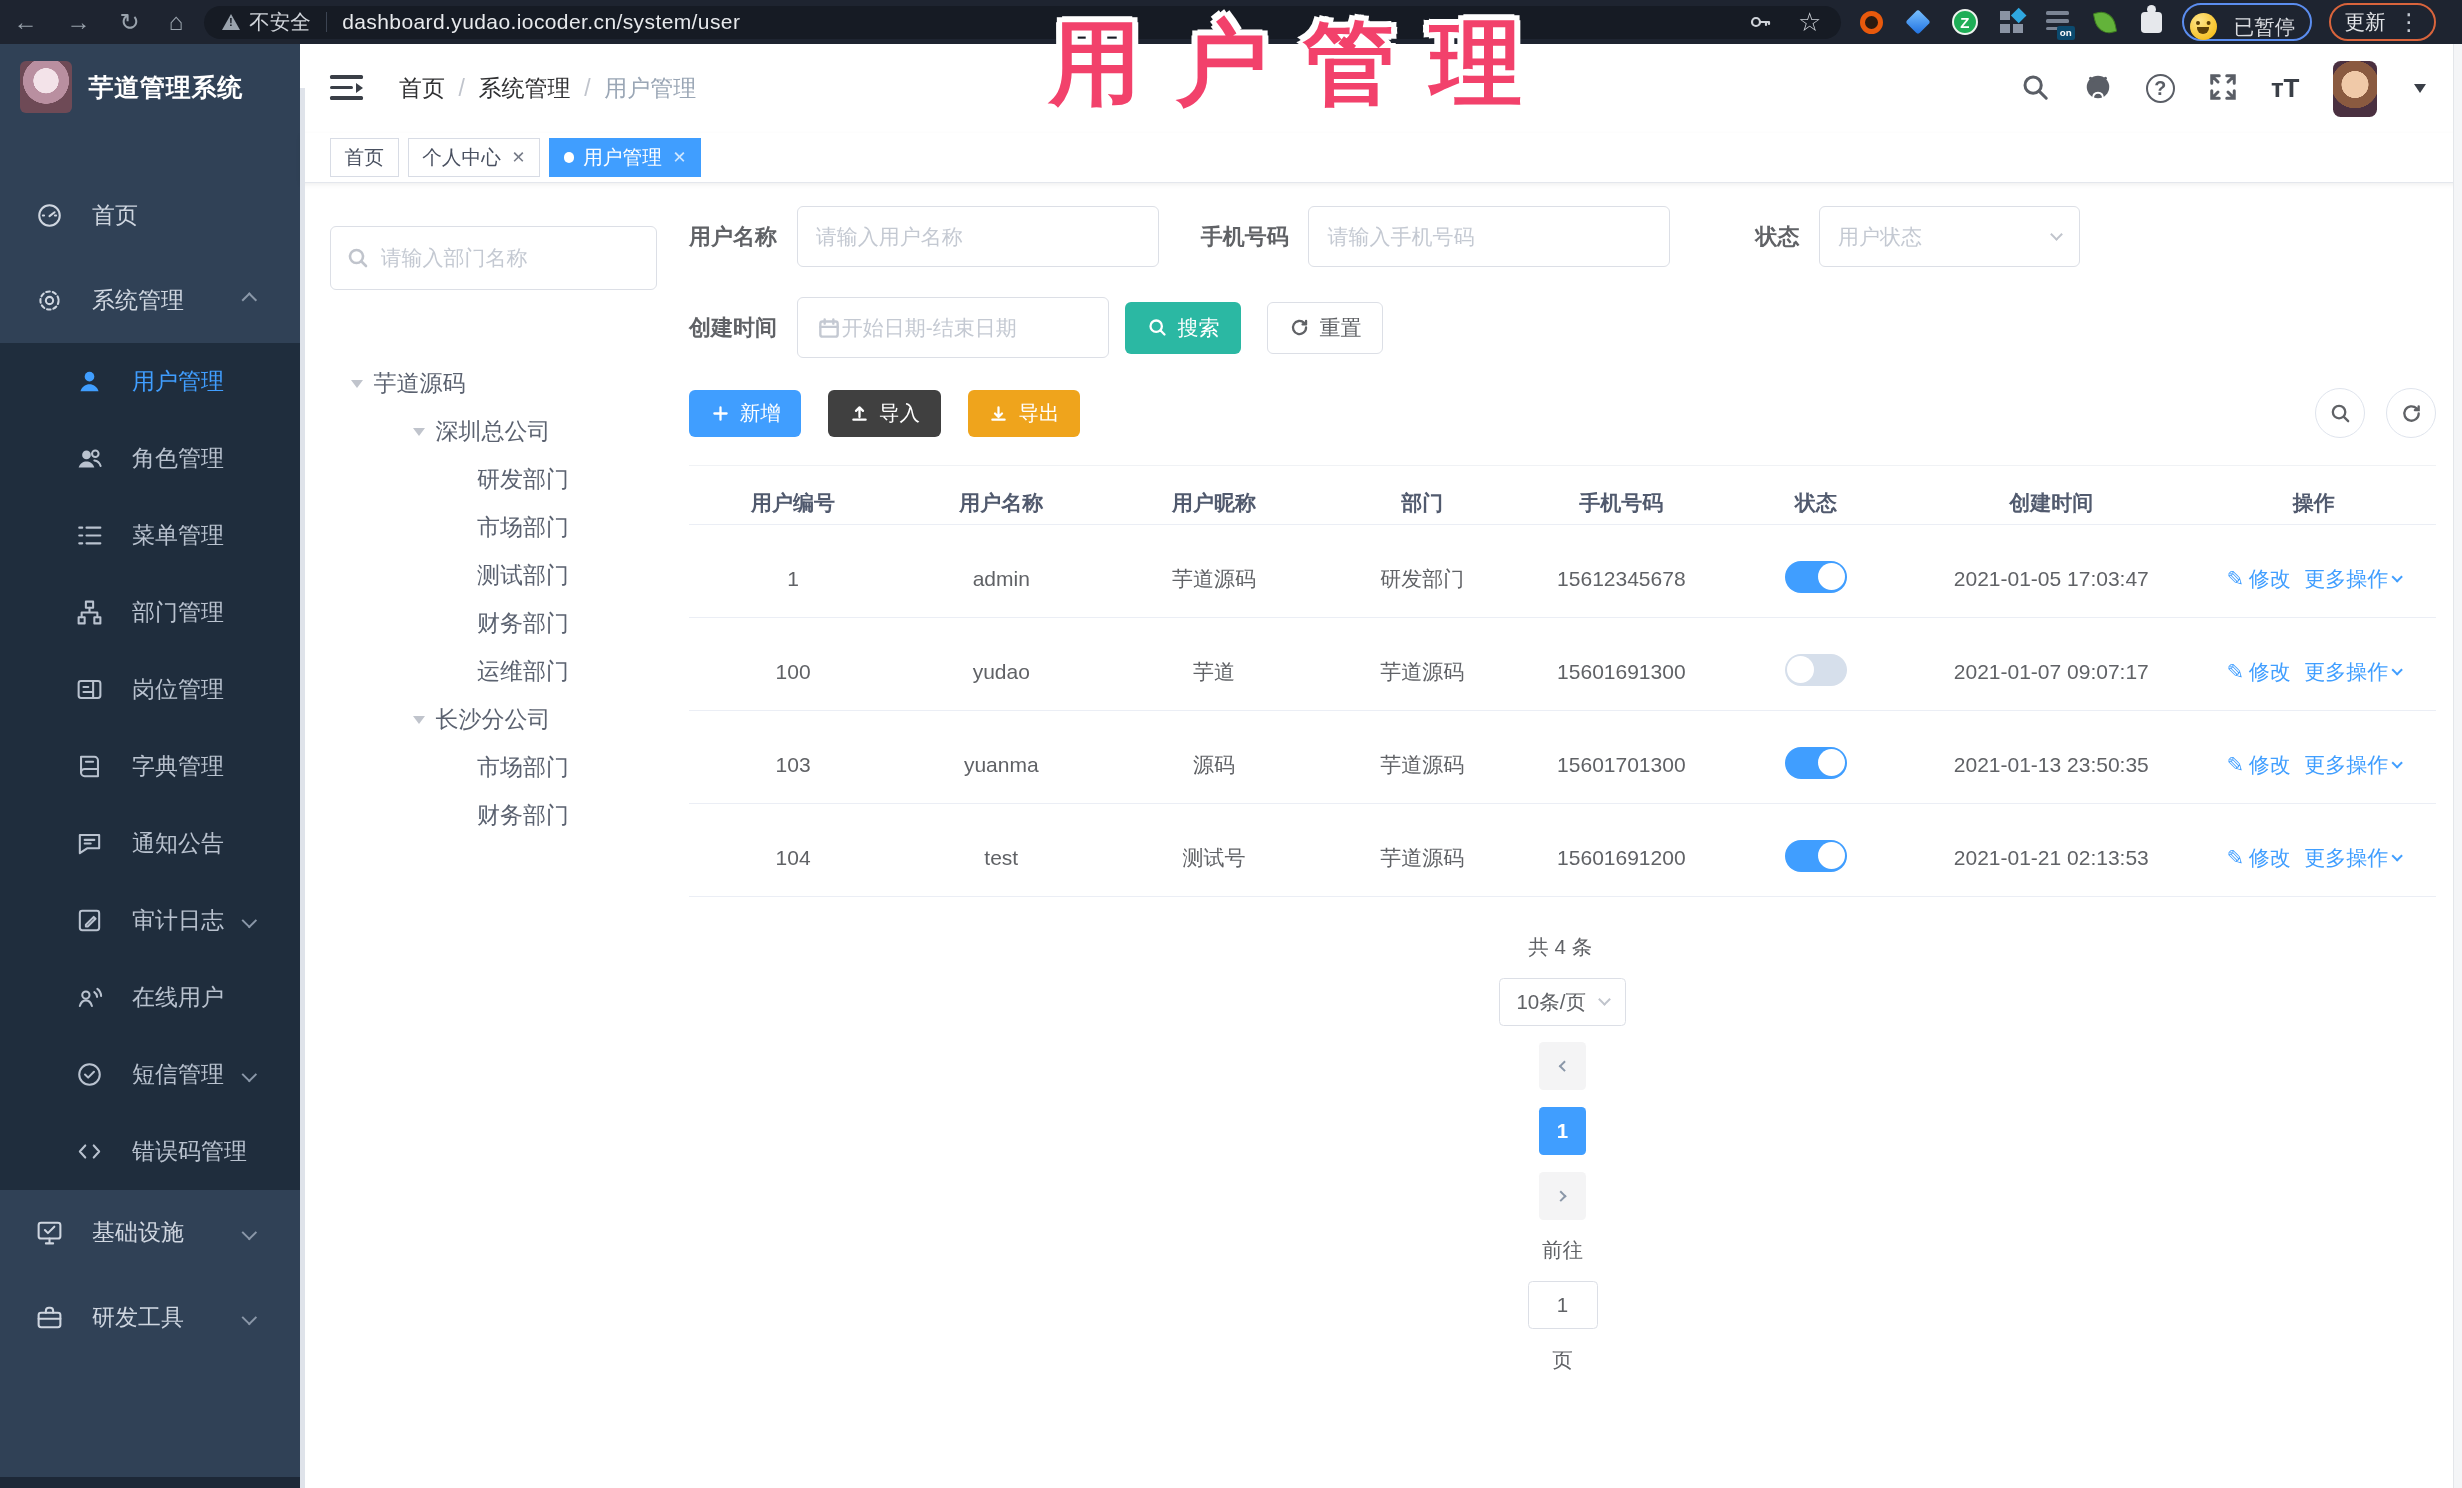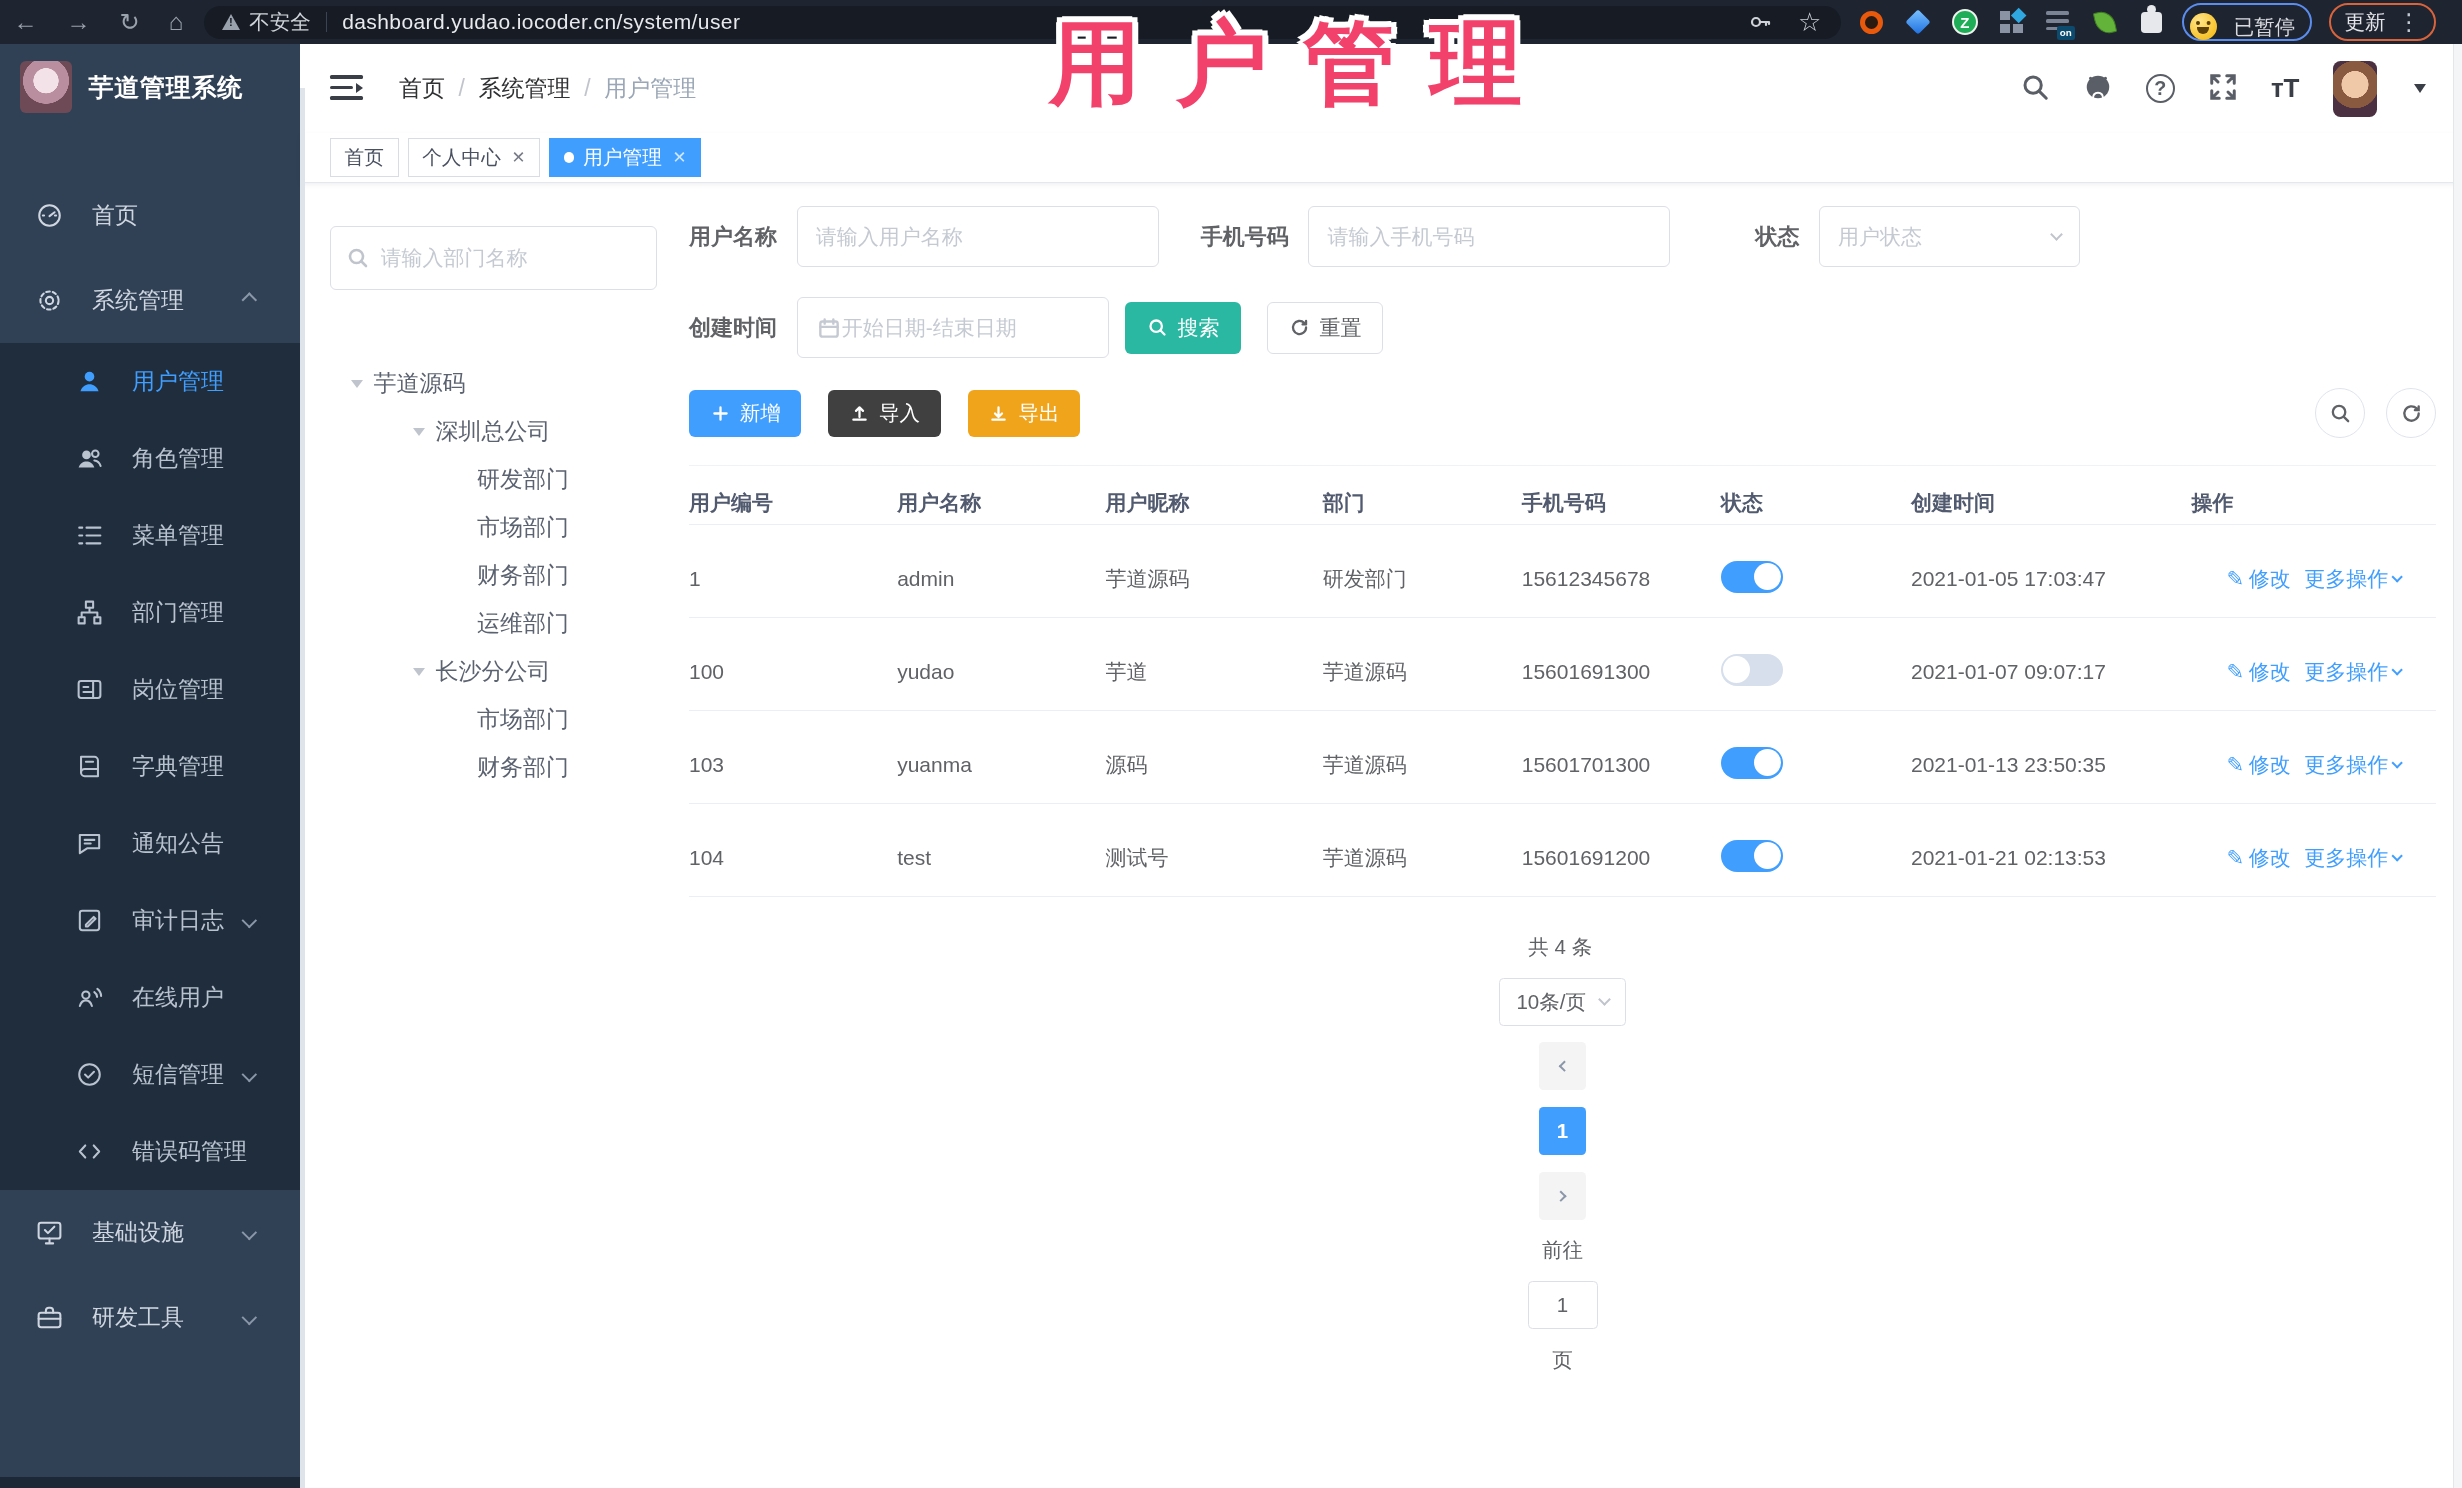--- a/index.html
+++ b/index.html
@@ -136,21 +136,21 @@
   .tool-right { margin-left:auto; display:flex; gap:21px; }
   .circle-btn { width:50px; height:50px; border-radius:50%; border:1.5px solid #dfe4ed; display:flex; align-items:center; justify-content:center; cursor:pointer; }
   .circle-btn svg { width:23px; height:23px; stroke:#606266; fill:none; stroke-width:2.4; stroke-linecap:round; }
 
   
   .table { margin-top:27px; border-top:1.5px solid #f0f2f5; }
   .trow { display:grid; grid-template-columns:1.15fr 1.15fr 1.2fr 1.1fr 1.1fr 1.05fr 1.55fr 1.35fr; align-items:center; }
   .thead { height:59px; border-bottom:1.5px solid #ebeef5; }
   .thead .tcell { font-weight:bold; color:#515a6e; font-size:21px; }
   .tbody-row { height:93px; border-bottom:1.5px solid #ebeef5; }
-  .tcell { text-align:left; font-size:21px; color:#606266;margin-top:16px; }
+  .tcell { text-align:center; font-size:21px; color:#606266;margin-top:16px; }
   .switch { width:62px; height:32px; border-radius:16px; background:#409eff; position:relative; display:inline-block; cursor:pointer; }
   .switch .knob { position:absolute; top:2.3px; right:2.3px; width:27px; height:27px; border-radius:50%; background:#fff; }
   .switch.off { background:#d6dfeb; }
   .switch.off .knob { right:auto; left:2.3px; }
   .ops { display:flex; align-items:center; justify-content:center; gap:13.6px; color:#409eff; font-size:21px; }
   .oplink { cursor:pointer; display:inline-flex; align-items:center; gap:4.5px; white-space:nowrap; }
   .opchev { width:8.3px; height:8.3px; border:solid #409eff; border-width:0 2.3px 2.3px 0; transform:rotate(45deg); margin-top:-4.5px; }
 
   
   .pager { display:flex; align-items:center; justify-content:flex-end; gap:16.7px; margin-top:36px; font-size:20.5px; color:#606266;flex-direction:column; }
@@ -472,20 +472,23 @@
               </div>
               <div class="tnode lvl1">
                 <span class="caret"></span>
                 <span>深圳总公司</span>
               </div>
               <div class="tnode lvl2">
                 <span>研发部门</span>
               </div>
               <div class="tnode lvl2">
                 <span>市场部门</span>
+              </div>
+              <div class="tnode lvl2">
+                <span>测试部门</span>
               </div>
               <div class="tnode lvl2">
                 <span>财务部门</span>
               </div>
               <div class="tnode lvl2">
                 <span>运维部门</span>
               </div>
               <div class="tnode lvl1">
                 <span class="caret"></span>
                 <span>长沙分公司</span>

